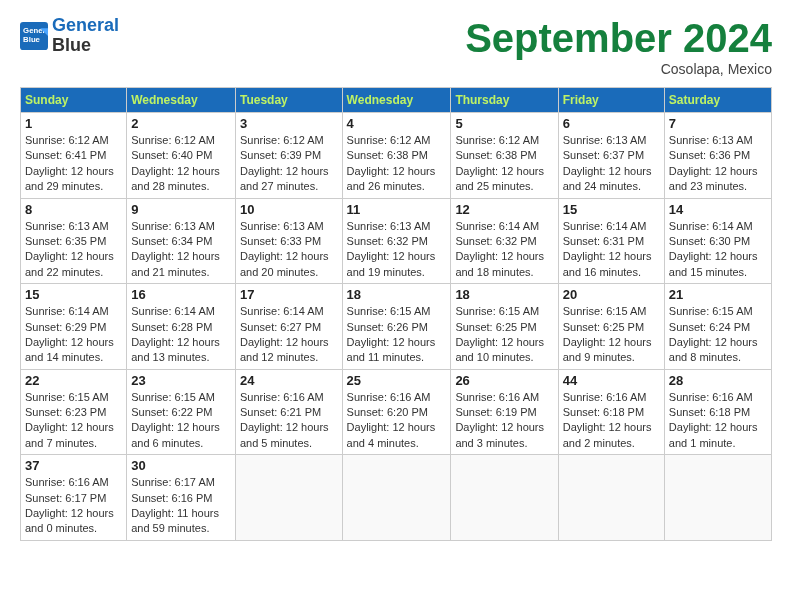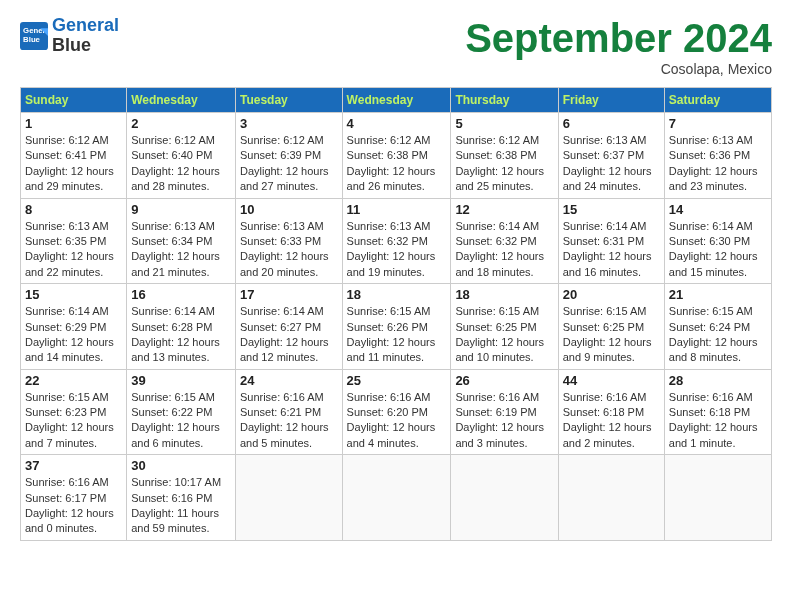--- a/index.html
+++ b/index.html
@@ -280,21 +280,21 @@
         </tr>
         <tr>
           <td>
             <span class="day-num">22</span>
             <div class="day-info" style="white-space: pre-line;">Sunrise: 6:15 AM
 Sunset: 6:23 PM
 Daylight: 12 hours
 and 7 minutes.</div>
           </td>
           <td>
-            <span class="day-num">39</span>
+            <span class="day-num">23</span>
             <div class="day-info" style="white-space: pre-line;">Sunrise: 6:15 AM
 Sunset: 6:22 PM
 Daylight: 12 hours
 and 6 minutes.</div>
           </td>
           <td>
             <span class="day-num">24</span>
             <div class="day-info" style="white-space: pre-line;">Sunrise: 6:16 AM
 Sunset: 6:21 PM
 Daylight: 12 hours
@@ -332,21 +332,21 @@
         <tr>
           <td>
             <span class="day-num">37</span>
             <div class="day-info" style="white-space: pre-line;">Sunrise: 6:16 AM
 Sunset: 6:17 PM
 Daylight: 12 hours
 and 0 minutes.</div>
           </td>
           <td>
             <span class="day-num">30</span>
-            <div class="day-info" style="white-space: pre-line;">Sunrise: 10:17 AM
+            <div class="day-info" style="white-space: pre-line;">Sunrise: 6:17 AM
 Sunset: 6:16 PM
 Daylight: 11 hours
 and 59 minutes.</div>
           </td>
           <td class="empty"></td>
           <td class="empty"></td>
           <td class="empty"></td>
           <td class="empty"></td>
           <td class="empty"></td>
         </tr>

